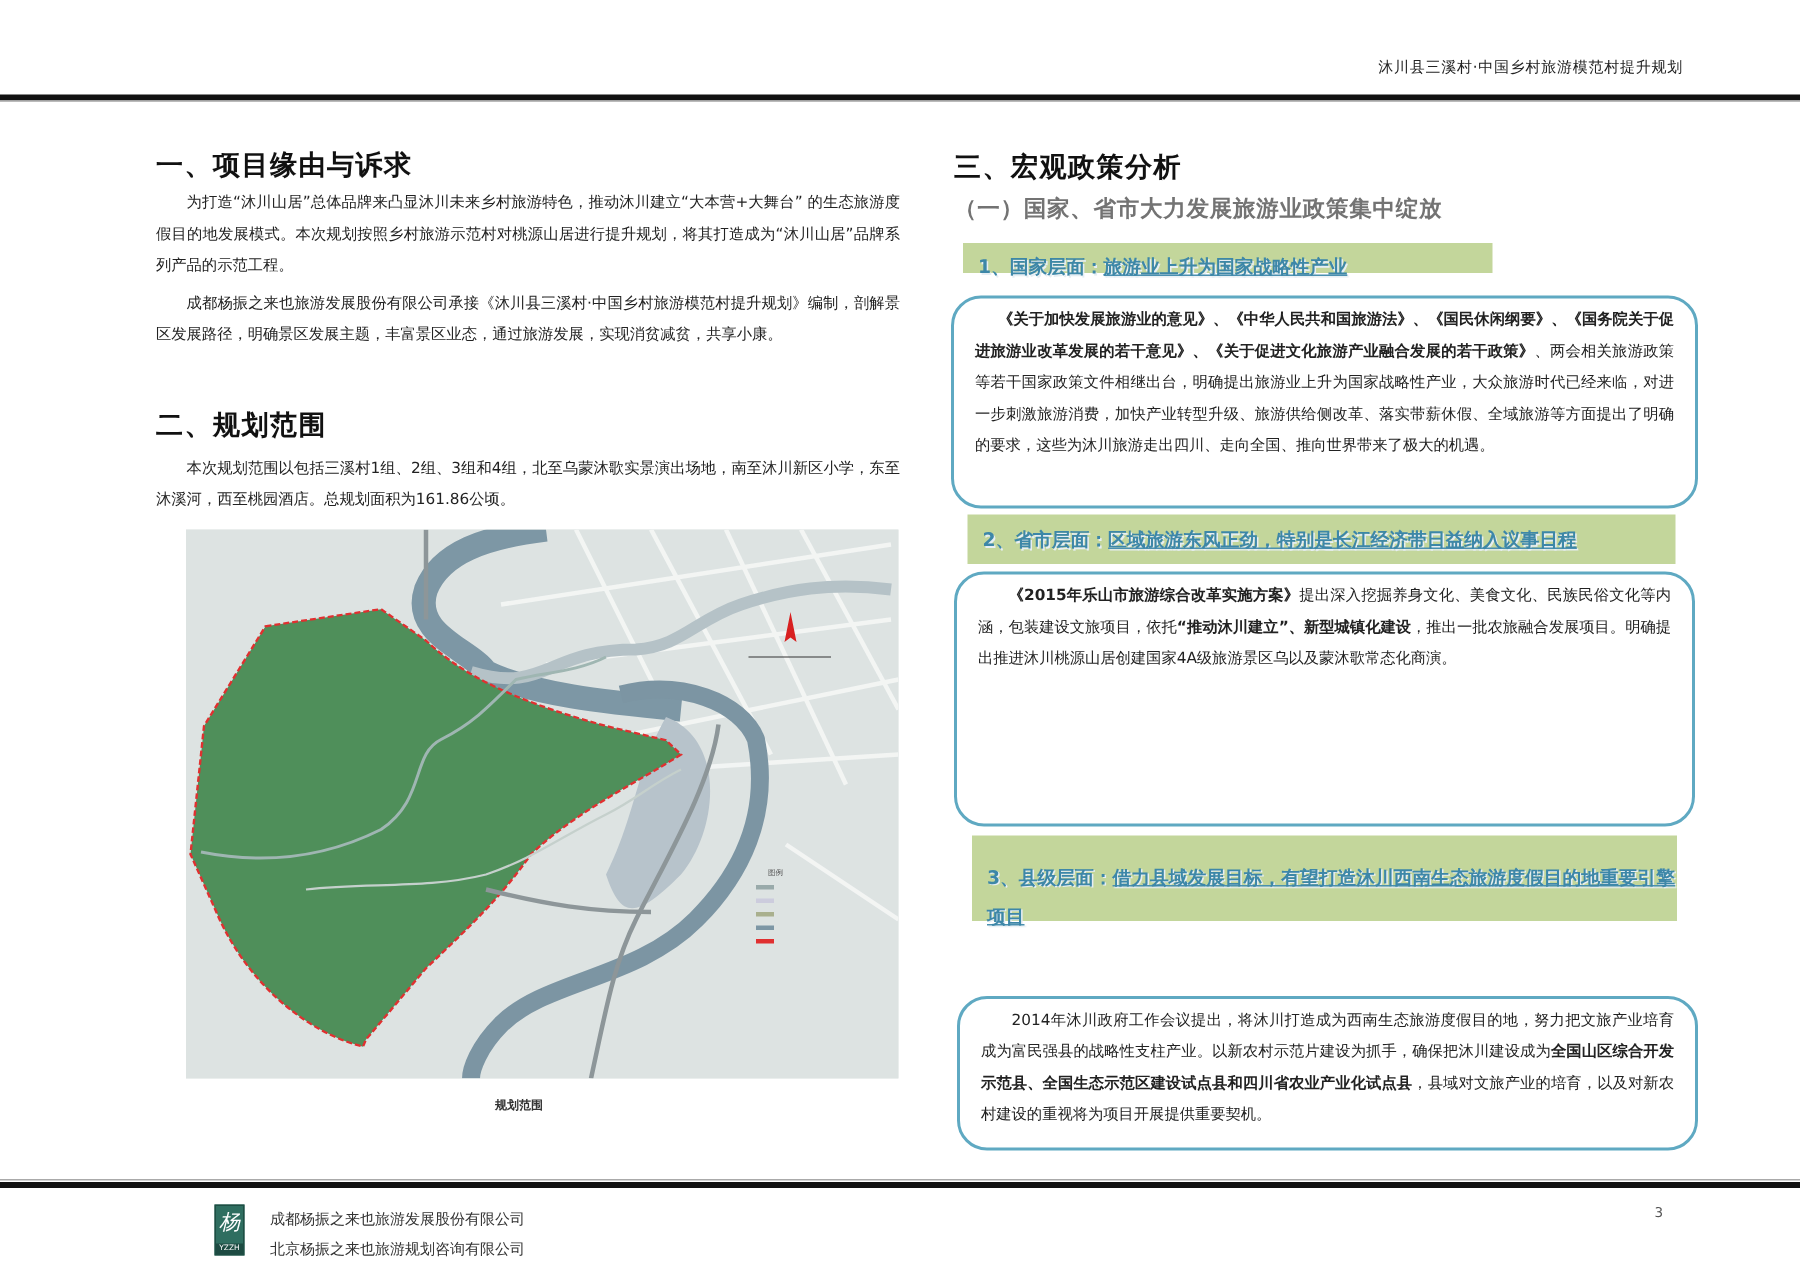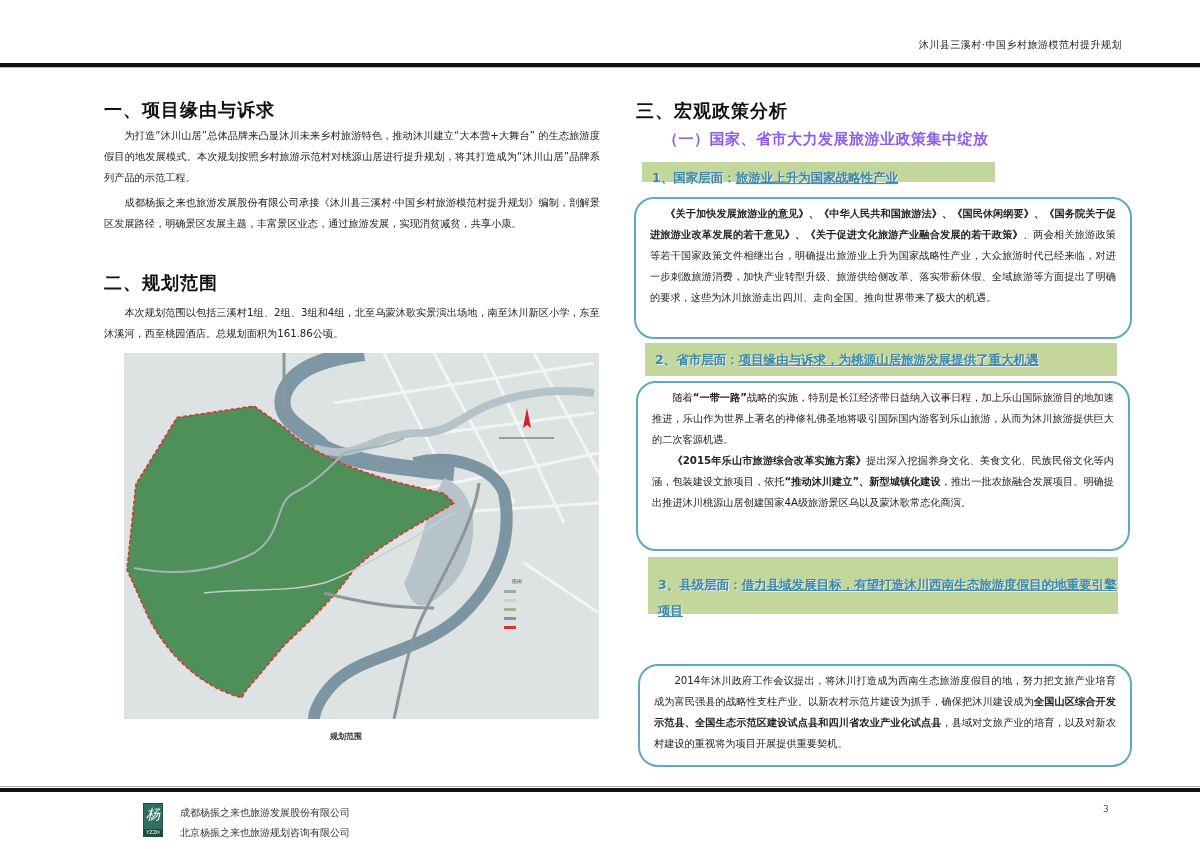--- a/index.html
+++ b/index.html
@@ -14,21 +14,21 @@
   .footer-rule-shadow { position: absolute; left: 0; top: 786px; width: 1200px; height: 1px; background: #aaa; }
   .footer-logo { position: absolute; left: 143px; top: 803px; width: 20px; height: 34px; background: #2f6e60; border: 1px solid #1e4e44; display:flex; flex-direction:column; align-items:center; justify-content:space-between; }
   .footer-logo .glyph { color: #fff; font-size: 14px; font-family: "DejaVu Serif", serif; margin-top: 2px; font-style: italic; }
   .footer-logo .band { width: 100%; height: 7px; background: #1d4b42; color: #fff; font-size: 5px; text-align: center; line-height: 7px; }
   .footer-company { position: absolute; left: 180px; font-size: 10px; color: #333; }
   .footer-company.c1 { top: 806px; }
   .footer-company.c2 { top: 826px; }
   .page-number { position: absolute; left: 1103px; top: 804px; font-size: 9px; color: #555; }
 
   .h1 { position: absolute; font-size: 18px; font-weight: bold; color: #111; letter-spacing: 1px; }
-  .h2 { position: absolute; font-size: 15px; font-weight: bold; color: #8b5cf6; letter-spacing: 0.5px; margin-left: 27px; }
+  .h2 { position: absolute; font-size: 15px; font-weight: bold; color: #737373; letter-spacing: 0.5px; }
   .para { position: absolute; font-size: 10.2px; line-height: 21px; color: #222; text-align: justify; text-indent: 2em; }
 
   .map { position: absolute; left: 124px; top: 353px; width: 475px; height: 366px; background: #d9dfde; overflow: hidden; }
   .map svg { display: block; }
   .map-caption { position: absolute; left: 330px; top: 731px; font-size: 8px; color: #333; font-weight: bold; }
 
   .level-banner { position: absolute; background: #c3d69b; color: #3d87a8; font-weight: bold; font-size: 12.5px; padding-left: 10px; text-shadow: 1px 1px 0 #e6eef3; }
   .level-banner .uline { text-decoration: underline; text-decoration-color: #4a90b0; }
   .policy-box { position: absolute; border: 2px solid #5fa9c2; border-radius: 20px; background: #fff; font-size: 10.2px; line-height: 21px; color: #222; padding: 4px 14px 4px 14px; text-align: justify; }
   .policy-box b { font-weight: bold; }
@@ -98,24 +98,23 @@
 <div class="h2" style="left:636px; top:130px;">（一）国家、省市大力发展旅游业政策集中绽放</div>
 
 <div class="level-banner" style="left:642px; top:162px; width:353px; height:20px; line-height:32px;">
   <span>1、国家层面：</span><span class="uline">旅游业上升为国家战略性产业</span>
 </div>
 <div class="policy-box centered" style="left:634px; top:197px; width:498px; height:142px; text-align:justify;">
   <span style="display:block; text-indent:1.5em;"><b>《关于加快发展旅游业的意见》、《中华人民共和国旅游法》、《国民休闲纲要》、《国务院关于促进旅游业改革发展的若干意见》、《关于促进文化旅游产业融合发展的若干政策》</b><span>、两会相关旅游政策等若干国家政策文件相继出台，明确提出旅游业上升为国家战略性产业，大众旅游时代已经来临，对进一步刺激旅游消费，加快产业转型升级、旅游供给侧改革、落实带薪休假、全域旅游等方面提出了明确的要求，这些为沐川旅游走出四川、走向全国、推向世界带来了极大的机遇。</span></span>
 </div>
 
 <div class="level-banner" style="left:645px; top:343px; width:472px; height:33px; line-height:33px;">
-  <span>2、省市层面：</span><span class="uline">项目缘由与诉求，为桃源山居旅游发展提供了重大机遇</span>
+  <span>2、省市层面：</span><span class="uline">区域旅游东风正劲，特别是长江经济带日益纳入议事日程</span>
 </div>
 <div class="policy-box" style="left:636px; top:381px; width:494px; height:170px;">
-  <div class="ind"><span>随着</span><b>“一带一路”</b><span>战略的实施，特别是长江经济带日益纳入议事日程，加上乐山国际旅游目的地加速推进，乐山作为世界上著名的禅修礼佛圣地将吸引国际国内游客到乐山旅游，从而为沐川旅游提供巨大的二次客源机遇。</span></div>
   <div class="ind"><b>《2015年乐山市旅游综合改革实施方案》</b><span>提出深入挖掘养身文化、美食文化、民族民俗文化等内涵，包装建设文旅项目，依托</span><b>“推动沐川建立”、新型城镇化建设</b><span>，推出一批农旅融合发展项目。明确提出推进沐川桃源山居创建国家4A级旅游景区乌以及蒙沐歌常态化商演。</span></div>
 </div>
 
 <div class="level-banner" style="left:648px; top:557px; width:470px; height:57px; line-height:26px; padding-top:15px;">
   <span>3、县级层面：</span><span class="uline">借力县域发展目标，有望打造沐川西南生态旅游度假目的地重要引擎项目</span>
 </div>
 <div class="policy-box" style="left:638px; top:624px; width:494px; height:103px;margin-top:40px;">
   <div class="ind"><span>2014年沐川政府工作会议提出，将沐川打造成为西南生态旅游度假目的地，努力把文旅产业培育成为富民强县的战略性支柱产业。以新农村示范片建设为抓手，确保把沐川建设成为</span><b>全国山区综合开发示范县、全国生态示范区建设试点县和四川省农业产业化试点县</b><span>，县域对文旅产业的培育，以及对新农村建设的重视将为项目开展提供重要契机。</span></div>
 </div>
 

